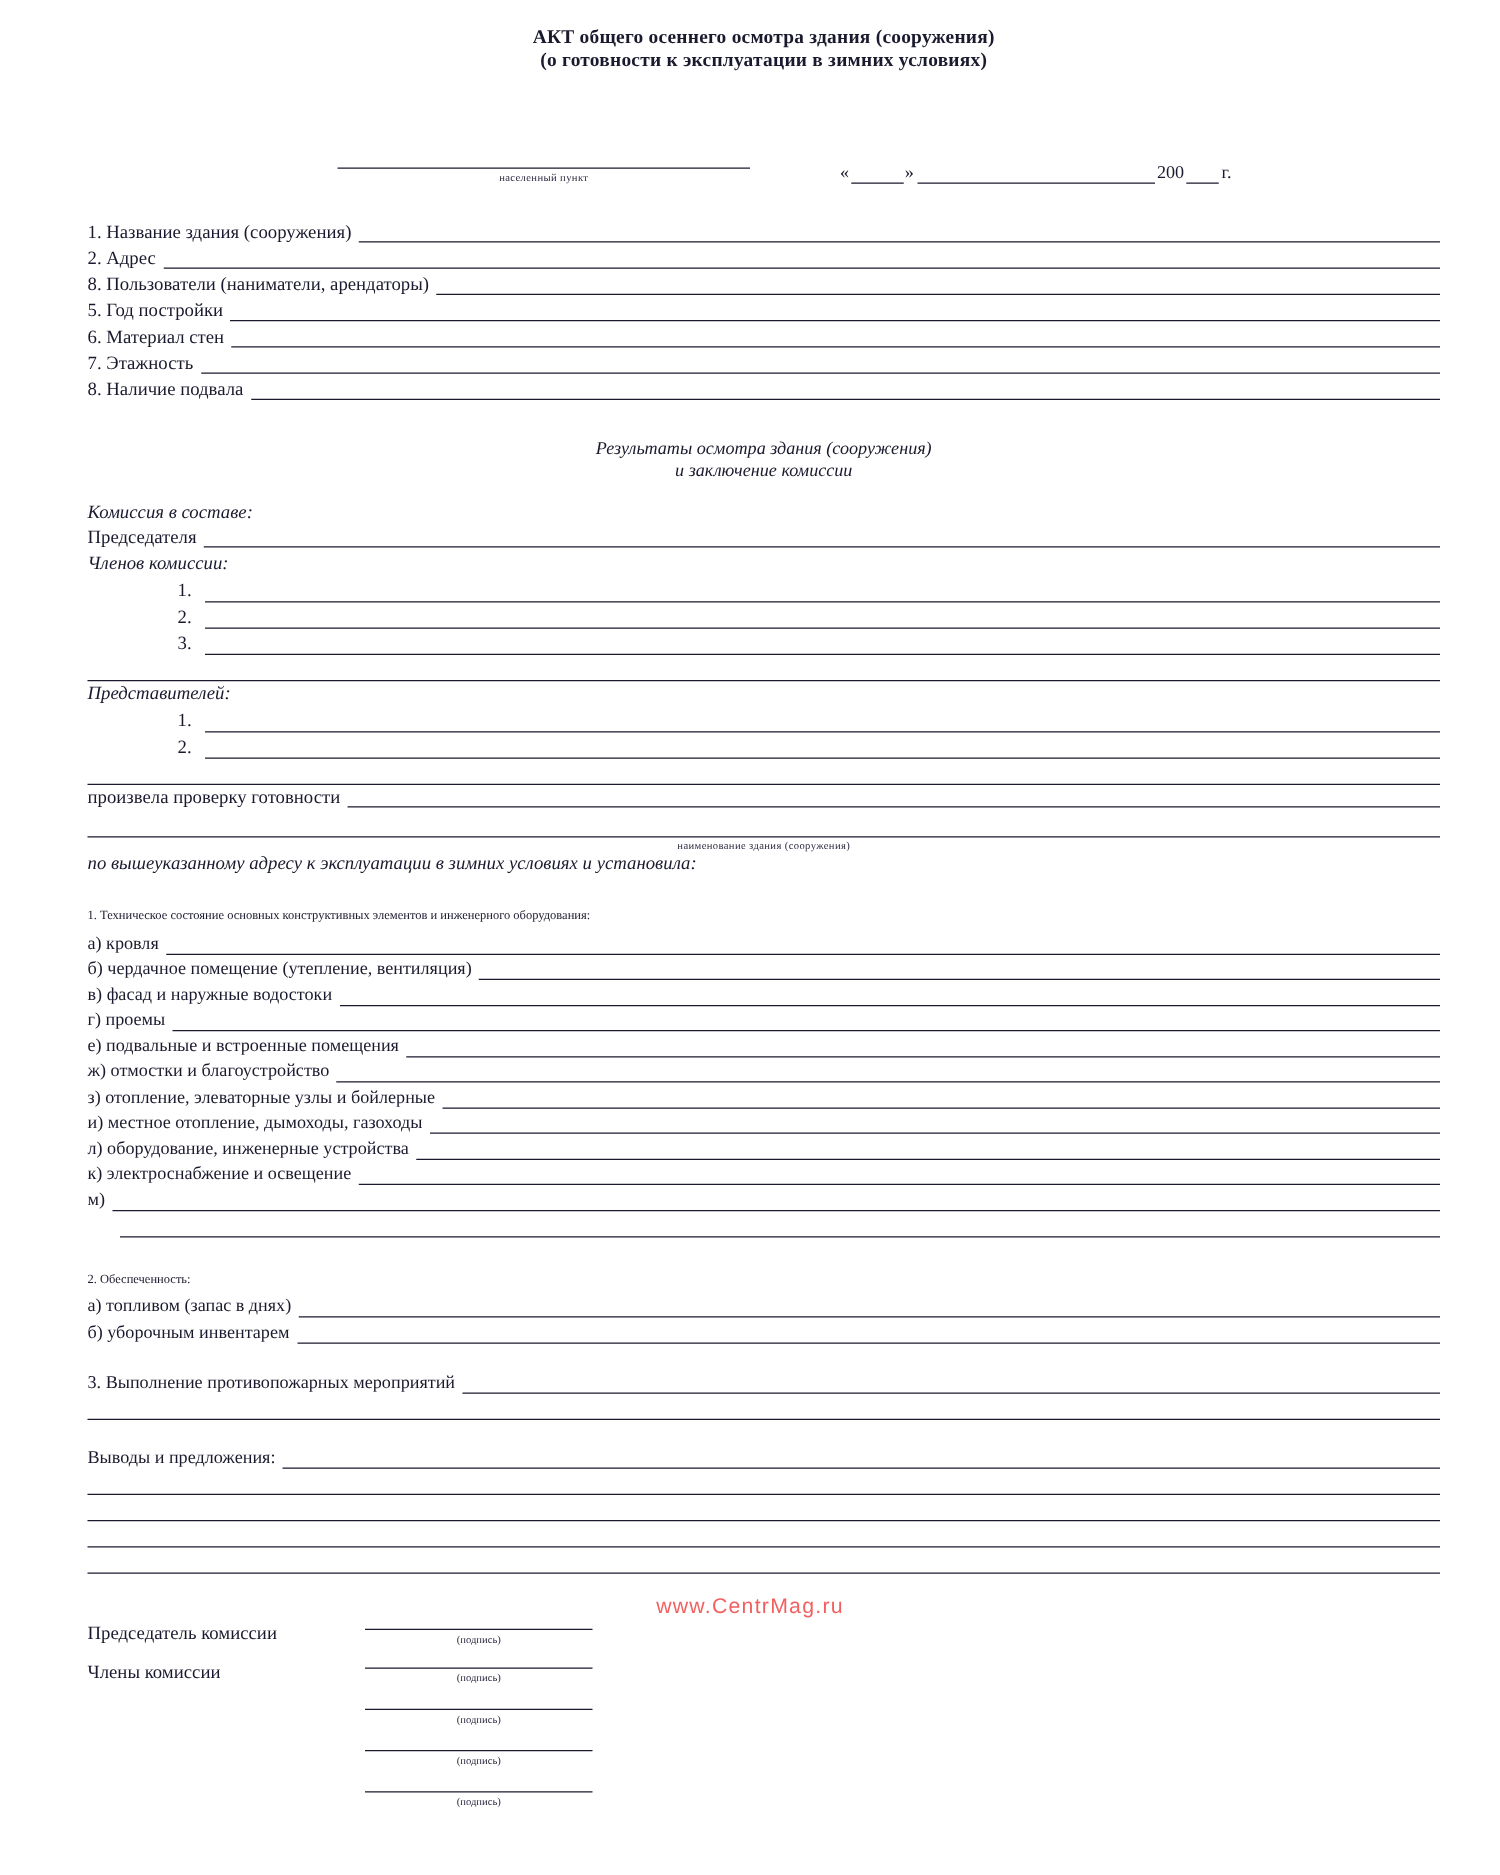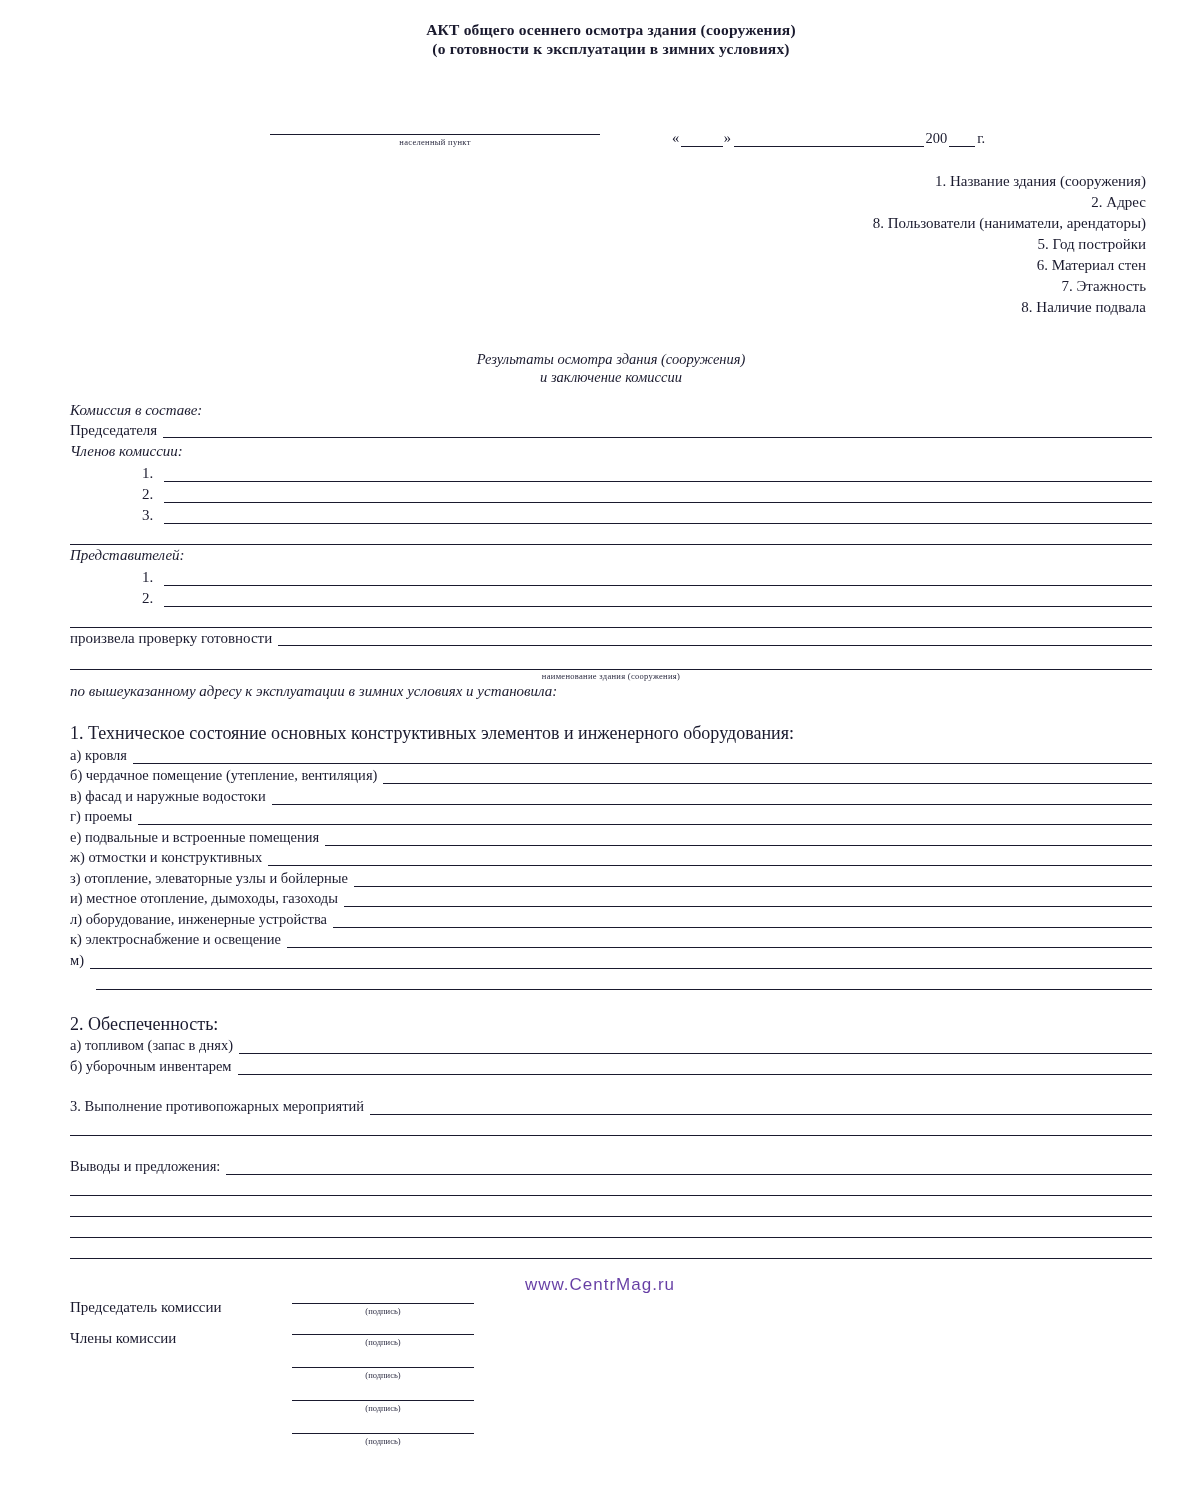--- a/index.html
+++ b/index.html
@@ -89,21 +89,20 @@
   .fields {
     margin-top: 26px;
   }
   .field-row {
     display: flex;
     align-items: flex-end;
     font-size: 15px;
     line-height: 16px;
     height: 21px;
     white-space: nowrap;
-    flex-direction: column;
   }
   .field-label { padding-right: 6px; }
   .fill {
     flex: 1;
     border-bottom: 1px solid #1a1a2e;
     height: 13px;
   }
 
   
   .section-title {
@@ -152,21 +151,21 @@
   .list-item {
     display: flex;
     align-items: flex-end;
     font-size: 14.5px;
     height: 20.5px;
     white-space: nowrap;
   }
   .list-item .lbl { padding-right: 6px; }
 
   .heading-plain {
-    font-size: 18px;
+    font-size: 10px;
     line-height: 20px;
   }
 
   
   .sign-row {
     display: flex;
     align-items: flex-end;
     font-size: 15px;
     margin-top: 4px;
   }
@@ -191,21 +190,21 @@
     width: 182px;
     margin-top: 6px;
   }
 
   .watermark {
     position: absolute;
     left: 0;
     right: 0;
     top: 1275px;
     text-align: center;
-    color: #4c1d95;
+    color: #ef4444;
     font-family: "Liberation Sans", sans-serif;
     font-size: 17px;
     letter-spacing: 1px;
     opacity: 0.85;
   }
 </style>
 </head>
 <body>
 
 <div class="page">
@@ -327,21 +326,21 @@
     </div>
     <div class="list-item">
       <span class="lbl">г) проемы</span>
       <span class="fill"></span>
     </div>
     <div class="list-item">
       <span class="lbl">е) подвальные и встроенные помещения</span>
       <span class="fill"></span>
     </div>
     <div class="list-item">
-      <span class="lbl">ж) отмостки и конструктивных</span>
+      <span class="lbl">ж) отмостки и благоустройство</span>
       <span class="fill"></span>
     </div>
     <div class="list-item">
       <span class="lbl">з) отопление, элеваторные узлы и бойлерные</span>
       <span class="fill"></span>
     </div>
     <div class="list-item">
       <span class="lbl">и) местное отопление, дымоходы, газоходы</span>
       <span class="fill"></span>
     </div>

